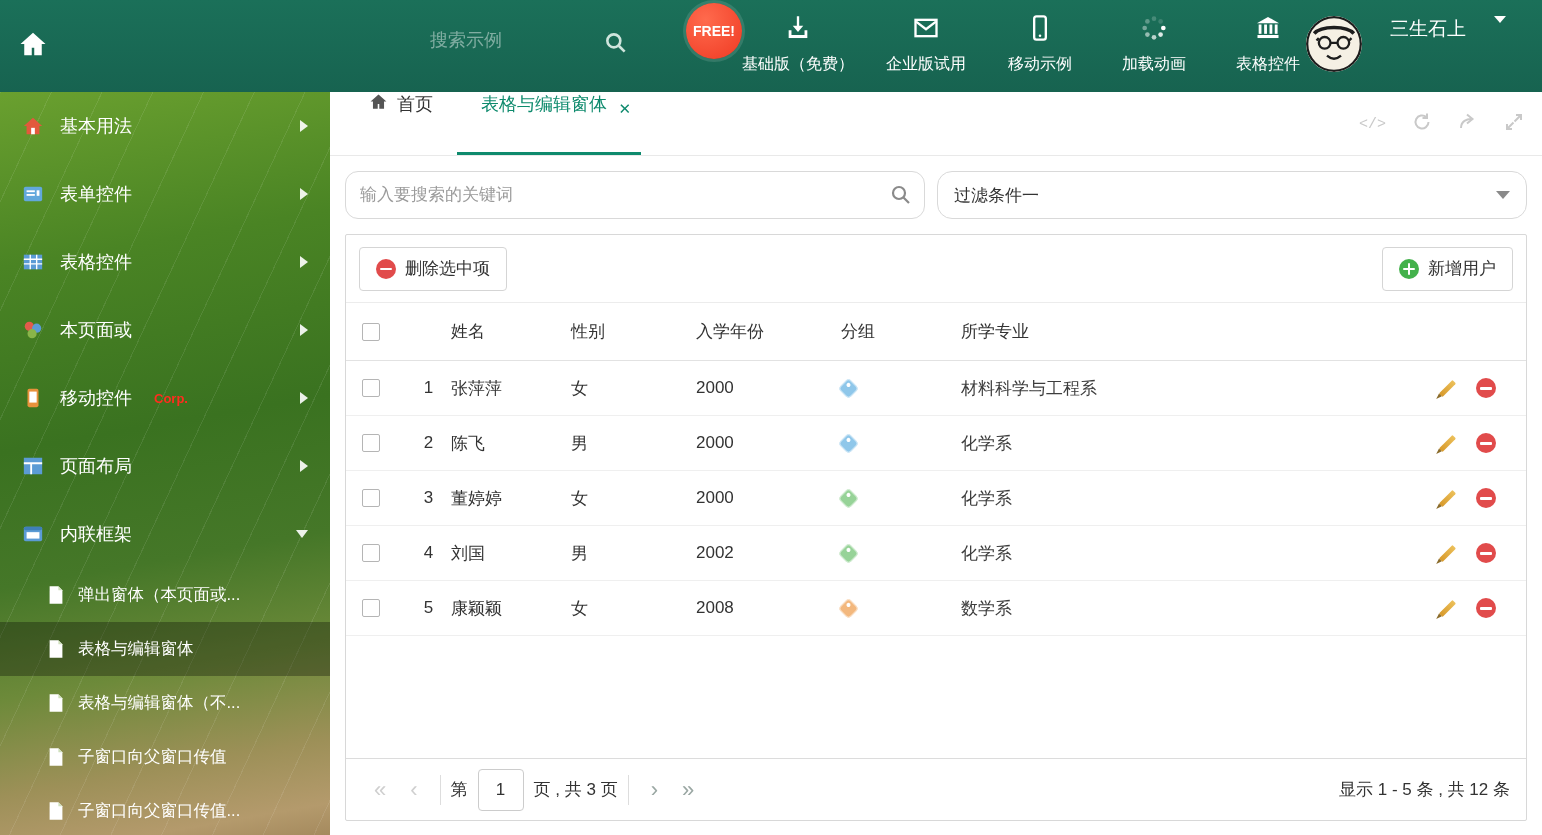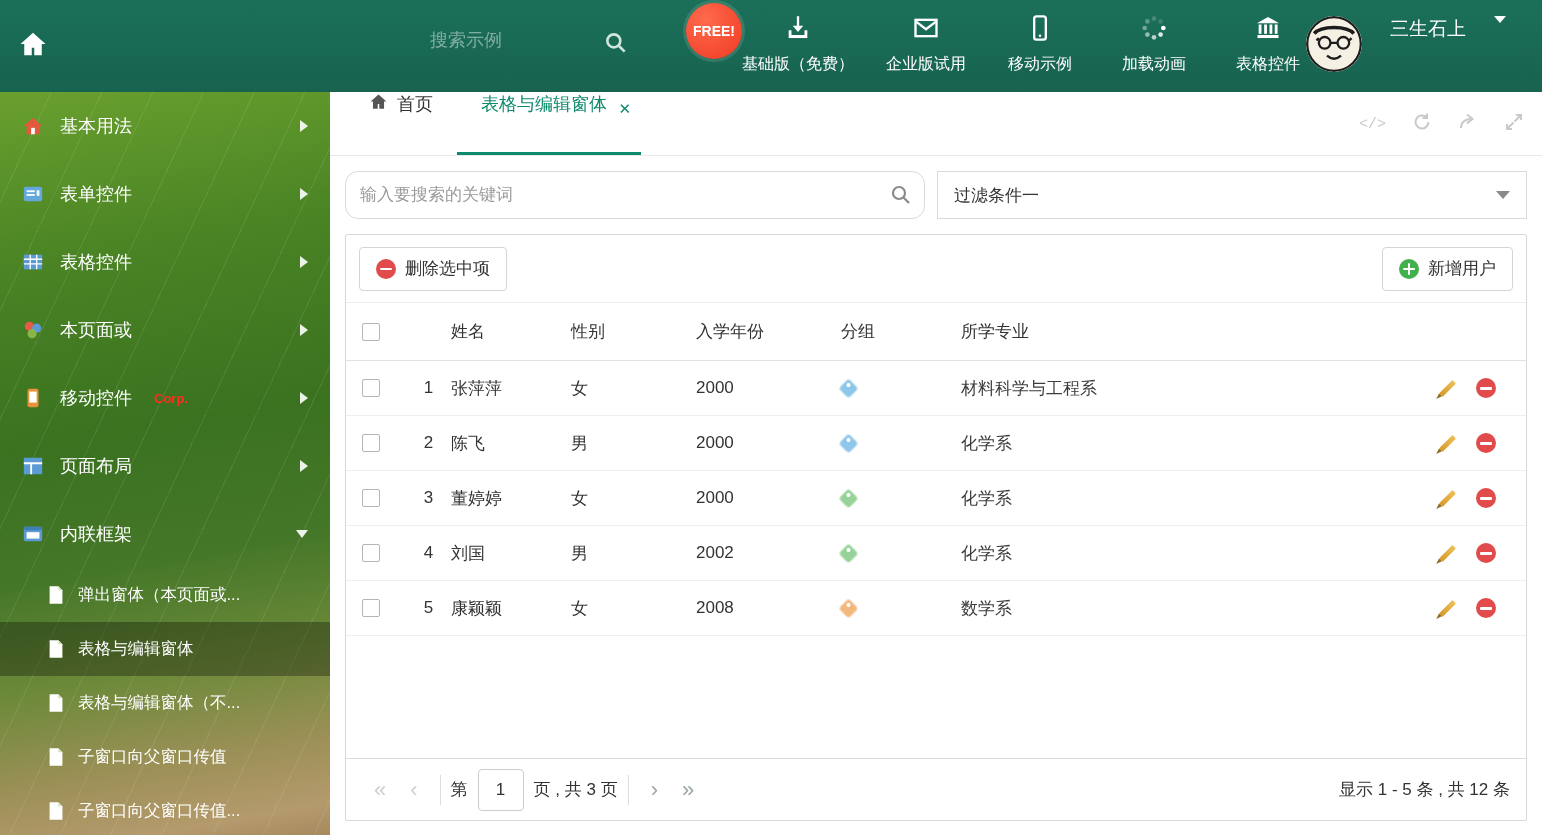--- a/index.html
+++ b/index.html
@@ -42,21 +42,21 @@
   .tab.active{color:#0e8a6d;position:relative;border-bottom:3px solid #0e8a6d;padding-right:34px}
   .tab.active .close-x{position:absolute;top:9px;right:10px;color:#0e8a6d;font-size:15px;font-weight:bold;line-height:1;cursor:pointer}
   .tab-tools{position:absolute;right:18px;top:0;height:64px;display:flex;align-items:center;gap:26px}
   .tool-ico{cursor:pointer;color:#c9c9c9;font-size:15px;font-family:"Liberation Mono","DejaVu Sans Mono",monospace}
 
   .filter-row{display:flex;margin:15px;gap:12px}
   .search-wrap{position:relative;width:580px;height:48px}
   .search-wrap input{width:100%;height:100%;border:1px solid #d9d9d9;border-radius:13px;padding:0 44px 0 14px;font-size:17px;color:#333;outline:none}
   .search-wrap input::placeholder{color:#9b9b9b}
   .search-wrap .mag{position:absolute;right:12px;top:12px;cursor:pointer}
-  .filter-select{margin-left:auto;width:590px;height:48px;border:1px solid #d9d9d9;border-radius:0;display:flex;align-items:center;padding:0 16px;font-size:17px;color:#333;cursor:pointer}
+  .filter-select{margin-left:auto;width:590px;height:48px;border:1px solid #d9d9d9;border-radius:15px;display:flex;align-items:center;padding:0 16px;font-size:17px;color:#333;cursor:pointer}
   .filter-select .caret{margin-left:auto;width:0;height:0;border-left:7px solid transparent;border-right:7px solid transparent;border-top:8px solid #8a8a8a}
 
   .panel{margin:0 15px;height:587px;border:1px solid #d8d8d8;border-radius:2px;display:flex;flex-direction:column;background:#fff}
   .toolbar{height:68px;padding:12px 13px;display:flex;align-items:center;border-bottom:1px solid #ececec}
   .btn{height:44px;display:flex;align-items:center;gap:9px;padding:0 16px;border:1px solid #d5d5d5;border-radius:4px;background:#fff;font-size:17px;color:#333;cursor:pointer}
   .btn.right{margin-left:auto}
   .circle-minus{width:20px;height:20px;border-radius:50%;background:#e14b4b;position:relative;flex:none}
   .circle-minus::after{content:"";position:absolute;left:4px;top:9px;width:12px;height:2.5px;background:#fff;border-radius:1px}
   .circle-plus{width:20px;height:20px;border-radius:50%;background:#43b14b;position:relative;flex:none}
   .circle-plus::before{content:"";position:absolute;left:4px;top:9px;width:12px;height:2.5px;background:#fff;border-radius:1px}

